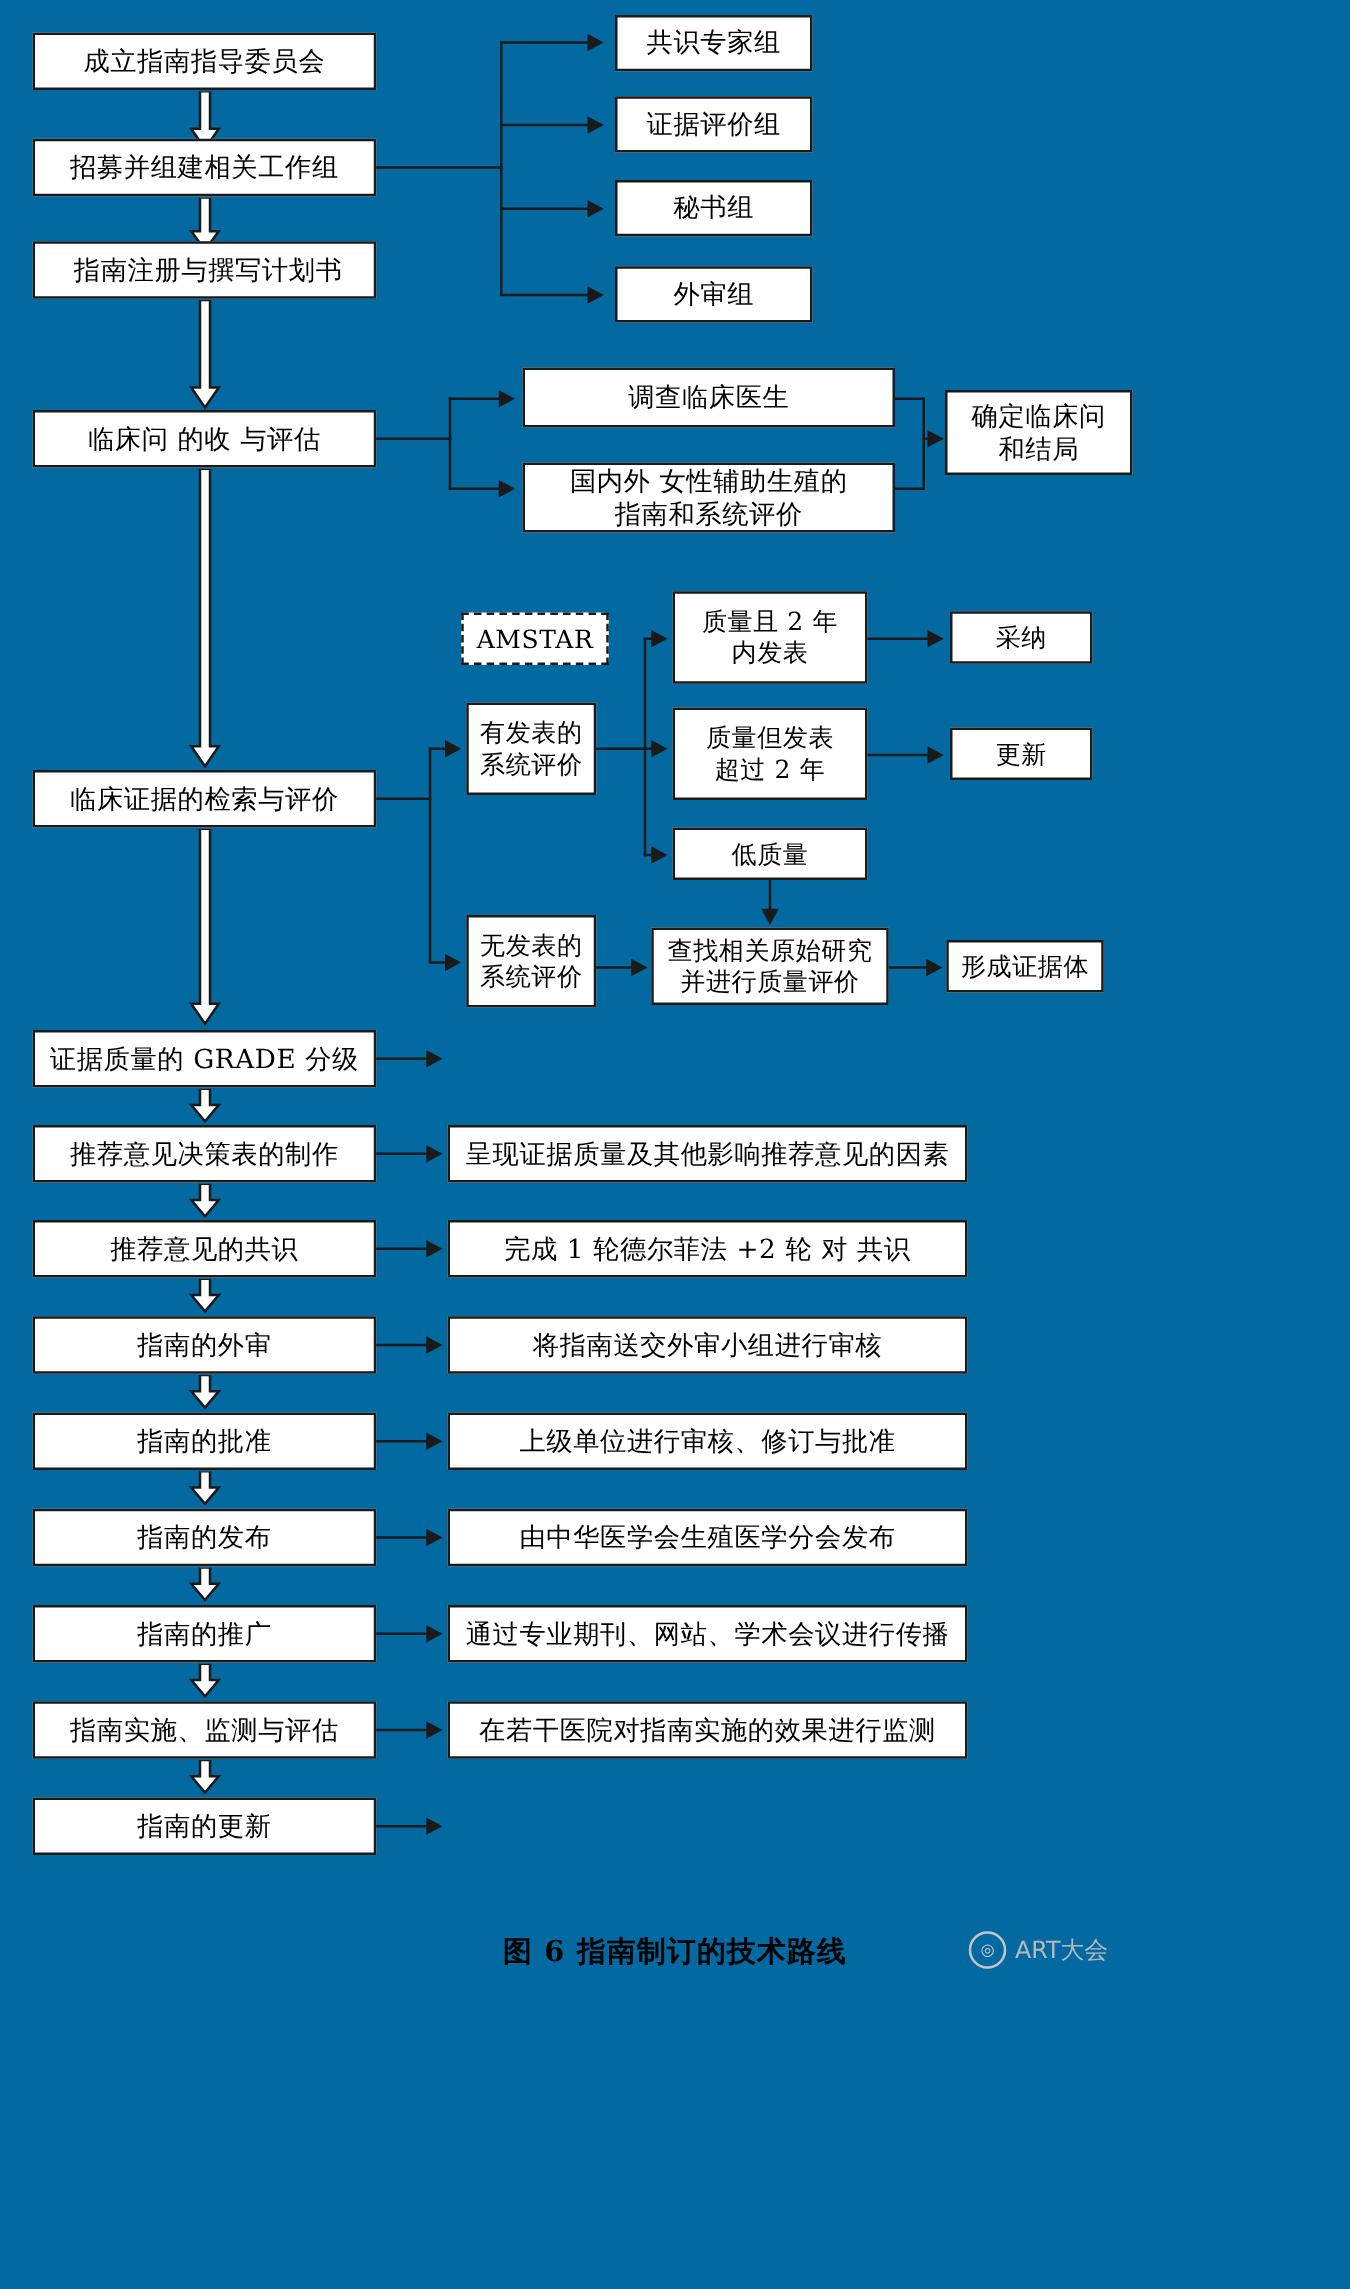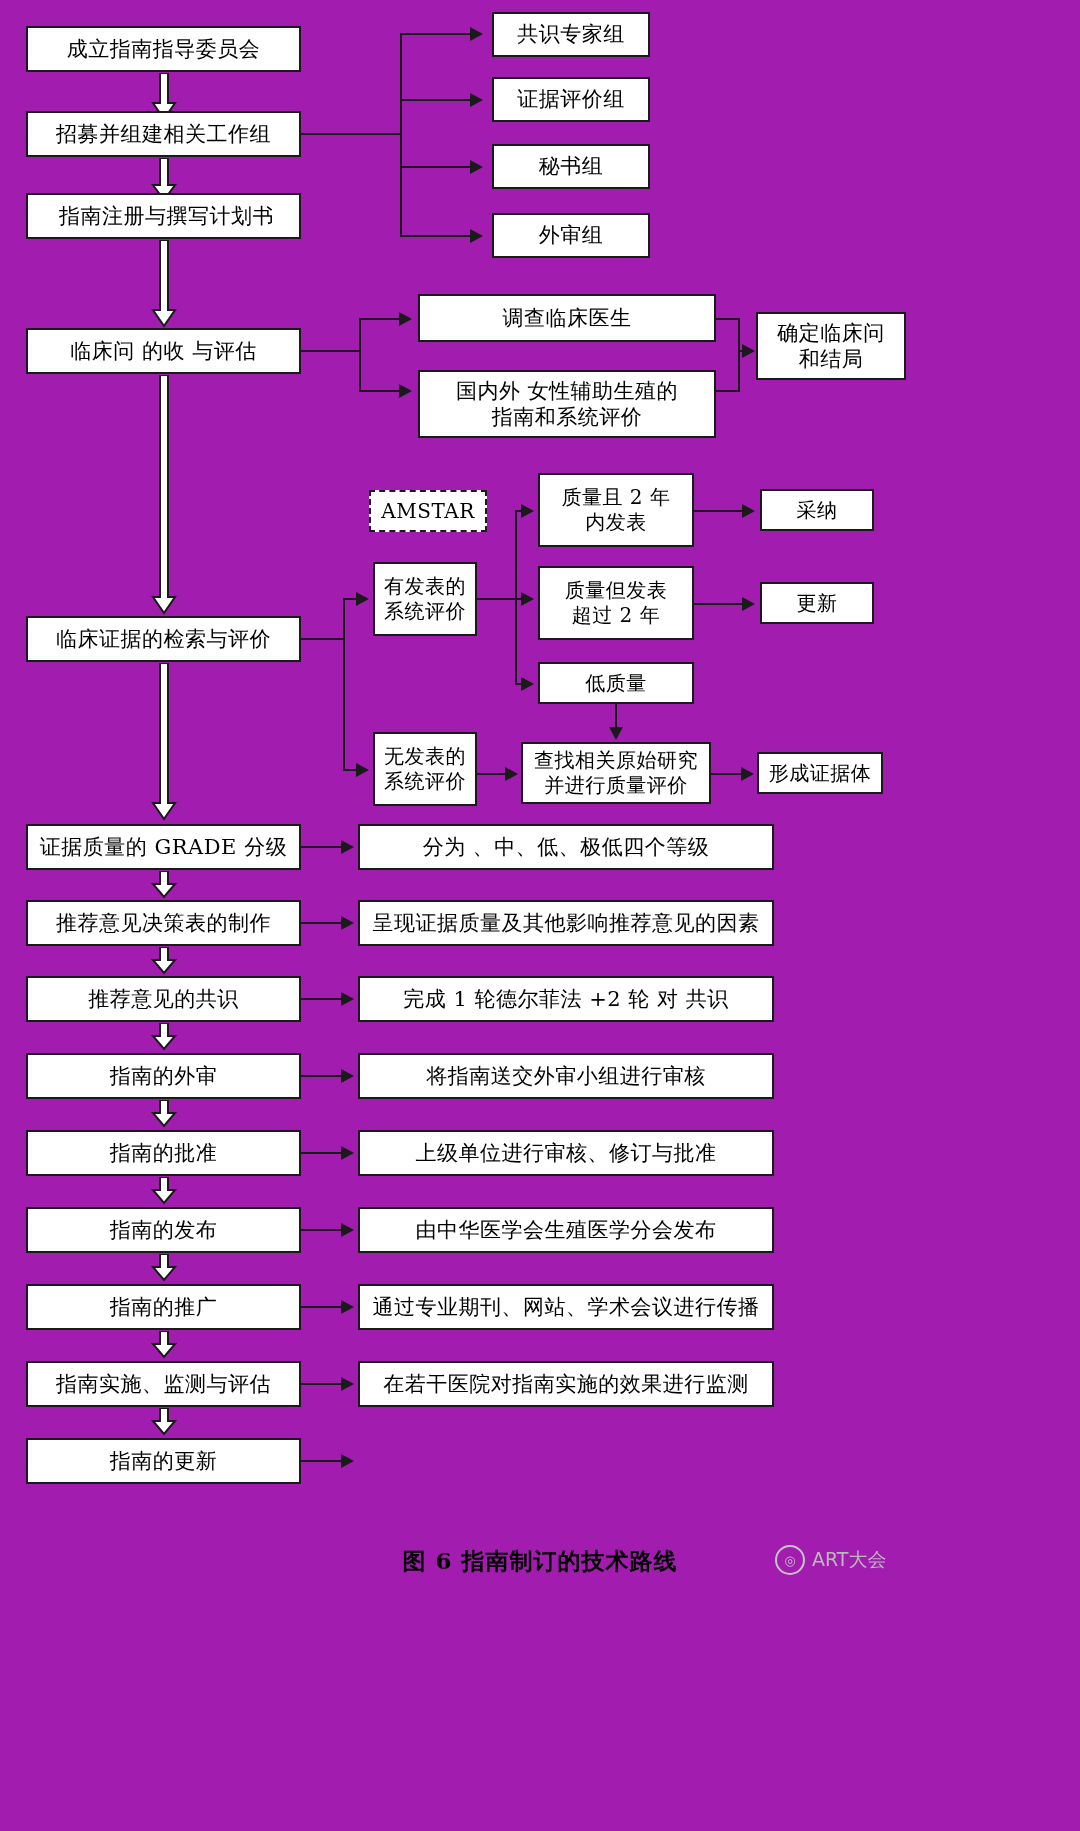--- a/index.html
+++ b/index.html
@@ -4,21 +4,21 @@
 <style>
   html,body{margin:0;padding:0;background:#ffffff;}
   body{
     font-family:"DejaVu Serif","Liberation Serif",serif;
     color:#000;
   }
   #page{
     position:relative;
     width:1080px;
     height:1831px;
-    background:#a21caf;
+    background:#0369a1;
     overflow:hidden;
   }
   
   .box{
     position:absolute;
     box-sizing:border-box;
     border:2px solid #1a1a1a;
     background:#fff;
     display:flex;
     align-items:center;
@@ -119,21 +119,21 @@
   <div class="ln lnh" style="left:400px;top:166px;width:72px;"></div>
   <div class="ah ah-r" style="left:470px;top:160px;"></div>
 
   <div class="ln lnh" style="left:400px;top:235px;width:72px;"></div>
   <div class="ah ah-r" style="left:470px;top:229px;"></div>
 
   <div class="box" style="left:26px;top:328px;width:275px;height:46px;">临床问   的收   与评估</div>
 
   <div class="box" style="left:418px;top:294px;width:298px;height:48px;">调查临床医生</div>
 
-  <div class="box" style="left:418px;top:370px;width:298px;height:68px;">国内外      女性辅助生殖的
+  <div class="box" style="left:418px;top:370px;width:298px;height:56px;">国内外      女性辅助生殖的
 指南和系统评价</div>
 
   <div class="box" style="left:756px;top:312px;width:150px;height:68px;">确定临床问
 和结局</div>
 
   <div class="ln lnh" style="left:301px;top:350px;width:60px;"></div>
   <div class="ln lnv" style="left:359px;top:318px;height:74px;"></div>
   <div class="ln lnh" style="left:359px;top:318px;width:42px;"></div>
   <div class="ah ah-r" style="left:399px;top:312px;"></div>
   <div class="ln lnh" style="left:359px;top:390px;width:42px;"></div>
@@ -209,21 +209,20 @@
   <div class="ln lnh" style="left:711px;top:773px;width:32px;"></div>
   <div class="ah ah-r" style="left:741px;top:767px;"></div>
 
   <div class="harrow" style="left:150px;top:663px;">
     <svg width="28" height="158" viewBox="0 0 28 158">
       <polygon points="10,0 18,0 18,140 25,140 14,156 3,140 10,140" fill="#fff" stroke="#1a1a1a" stroke-width="2"></polygon>
     </svg>
   </div>
 
   <div class="box" style="left:26px;top:824px;width:275px;height:46px;">证据质量的 GRADE 分级</div>
-  <div class="box" style="left:358px;top:824px;width:416px;height:46px;">分为   、中、低、极低四个等级</div>
   <div class="ln lnh" style="left:301px;top:846px;width:42px;"></div>
   <div class="ah ah-r" style="left:341px;top:840px;"></div>
   <div class="harrow" style="left:150px;top:871px;">
     <svg width="28" height="28" viewBox="0 0 28 28">
       <polygon points="10,0 18,0 18,13 25,13 14,26 3,13 10,13" fill="#fff" stroke="#1a1a1a" stroke-width="2"></polygon>
     </svg>
   </div>
 
   <div class="box" style="left:26px;top:900px;width:275px;height:46px;">推荐意见决策表的制作</div>
   <div class="box" style="left:358px;top:900px;width:416px;height:46px;">呈现证据质量及其他影响推荐意见的因素</div>

